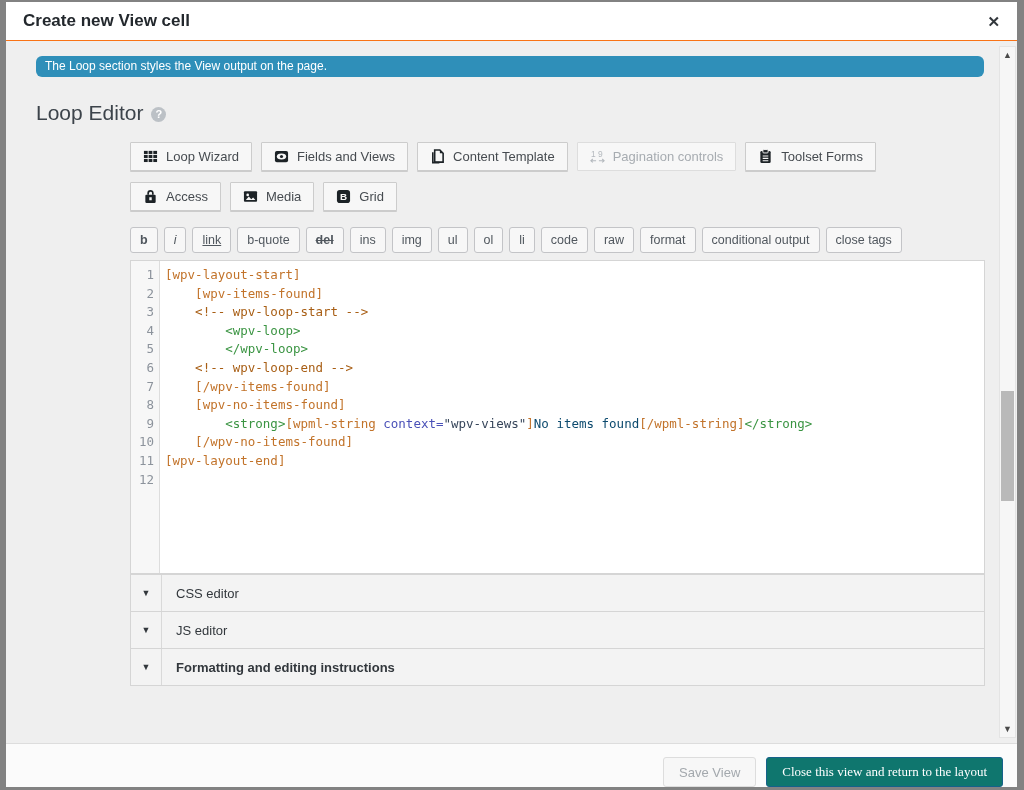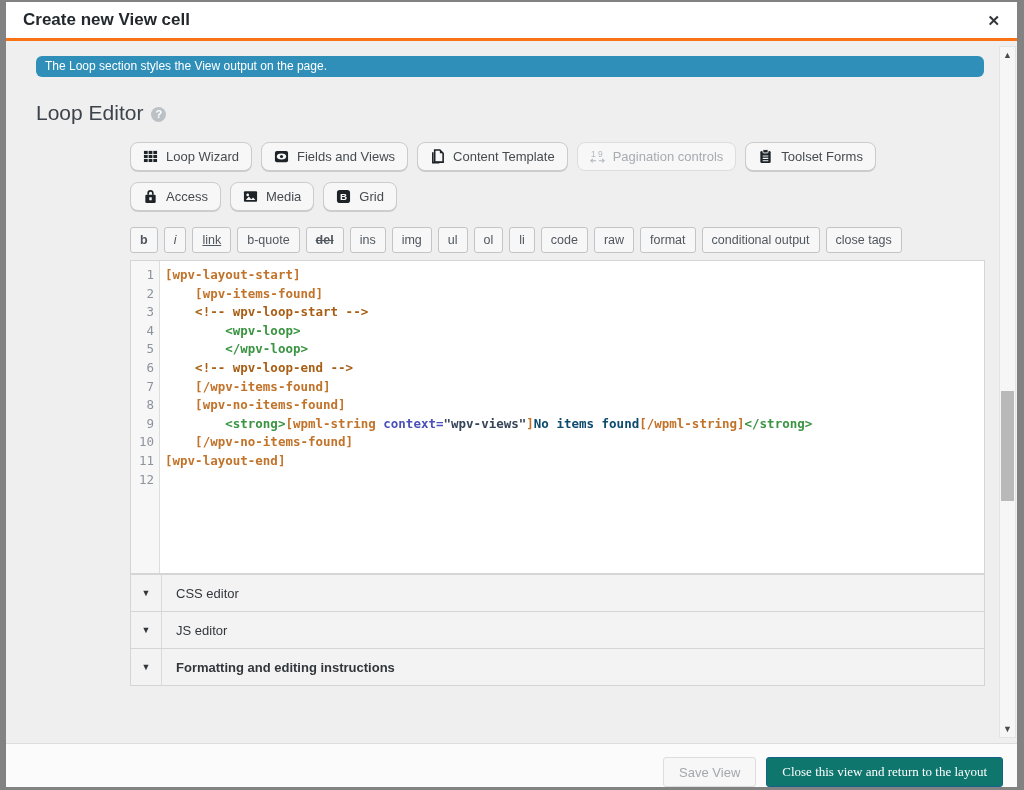--- a/index.html
+++ b/index.html
@@ -7,21 +7,21 @@
   body {
     width:1024px; height:790px; position:relative; overflow:hidden;
     background:#828282;
     font-family:"Liberation Sans", sans-serif;
   }
   .dialog {
     position:absolute; top:2px; left:6px; right:7px; bottom:3px;
     background:#efefef; display:flex; flex-direction:column;
   }
   .titlebar {
-    flex:0 0 auto; height:39px; background:#fff; border-bottom:3px solid #f97316;
+    flex:0 0 auto; height:39px; background:#fff; border-bottom:1px solid #f97316;
     display:flex; align-items:center; padding:0 17px;
   }
   .title { font-size:17px; font-weight:bold; color:#23282d; }
   .close {
     margin-left:auto; font-size:15px; font-weight:bold; color:#32373c;
     cursor:pointer; line-height:1;
   }
   .content { flex:1 1 auto; position:relative; background:#efefef; overflow:hidden; }
   .notice {
     margin:15px 33px 0 30px; color:#fff; font-size:12px;
@@ -32,21 +32,21 @@
   .help {
     display:inline-block; width:15px; height:15px; border-radius:50%;
     background:#bcc1c6; color:#fff; font-size:11px; font-weight:bold;
     line-height:15px; text-align:center; margin-left:8px; vertical-align:2px;
     cursor:pointer;
   }
   .editor-wrap { margin:17px 0 0 124px; width:855px; }
   .tb-row { display:flex; gap:9px; margin-bottom:11px; }
   .tb-btn {
     display:inline-flex; align-items:center; gap:8px;
-    background:#f7f7f7; border:1px solid #ccc; border-radius:8px;
+    background:#f7f7f7; border:1px solid #ccc; border-radius:1px;
     box-shadow:0 1px 0 #ccc;
     padding:0 12px; height:29px; font-size:13px; color:#464b50;
     font-family:inherit; cursor:pointer;
   }
   .tb-btn .tb-icon { display:inline-flex; color:#1d2327; }
   .tb-btn .tb-icon svg { width:15px; height:15px; }
   .tb-btn.disabled { color:#a7acb1; border-color:#ddd; box-shadow:none; cursor:default; }
   .tb-btn.disabled .tb-icon { color:#b4b9be; }
   .qt-row { display:flex; gap:6px; margin-bottom:7px; }
   .qt-row.first { margin-top:16px; }
@@ -62,21 +62,21 @@
   .code-editor {
     display:flex; margin-top:2px; height:314px; background:#fff;
     border:1px solid #d5d5d5;
     font-family:"DejaVu Sans Mono","Liberation Mono",monospace;
     font-size:12.5px; line-height:18.6px;
   }
   .gutter {
     flex:0 0 29px; background:#f7f7f7; border-right:1px solid #ddd;
     text-align:right; padding:5px 5px 0 0; color:#8c939c;
   }
-  .code { flex:1 1 auto; padding:5px 0 0 5px; white-space:pre; overflow:hidden; color:#000;font-weight:bold; }
+  .code { flex:1 1 auto; padding:5px 0 0 5px; white-space:pre; overflow:hidden; color:#000; }
   .code .sc  { color:#c2732a; }
   .code .cm  { color:#a85e14;margin-top:12px; }
   .code .tag { color:#3a9442; }
   .code .attr{ color:#4a51b8; }
   .code .str { color:#36455a; }
   .code .pl  { color:#0c4a6e; }
   .sections { border-bottom:1px solid #d5d5d5; }
   .section {
     display:flex; align-items:stretch; height:37px; background:#f3f3f3;
     border:1px solid #d5d5d5; border-bottom:none;

